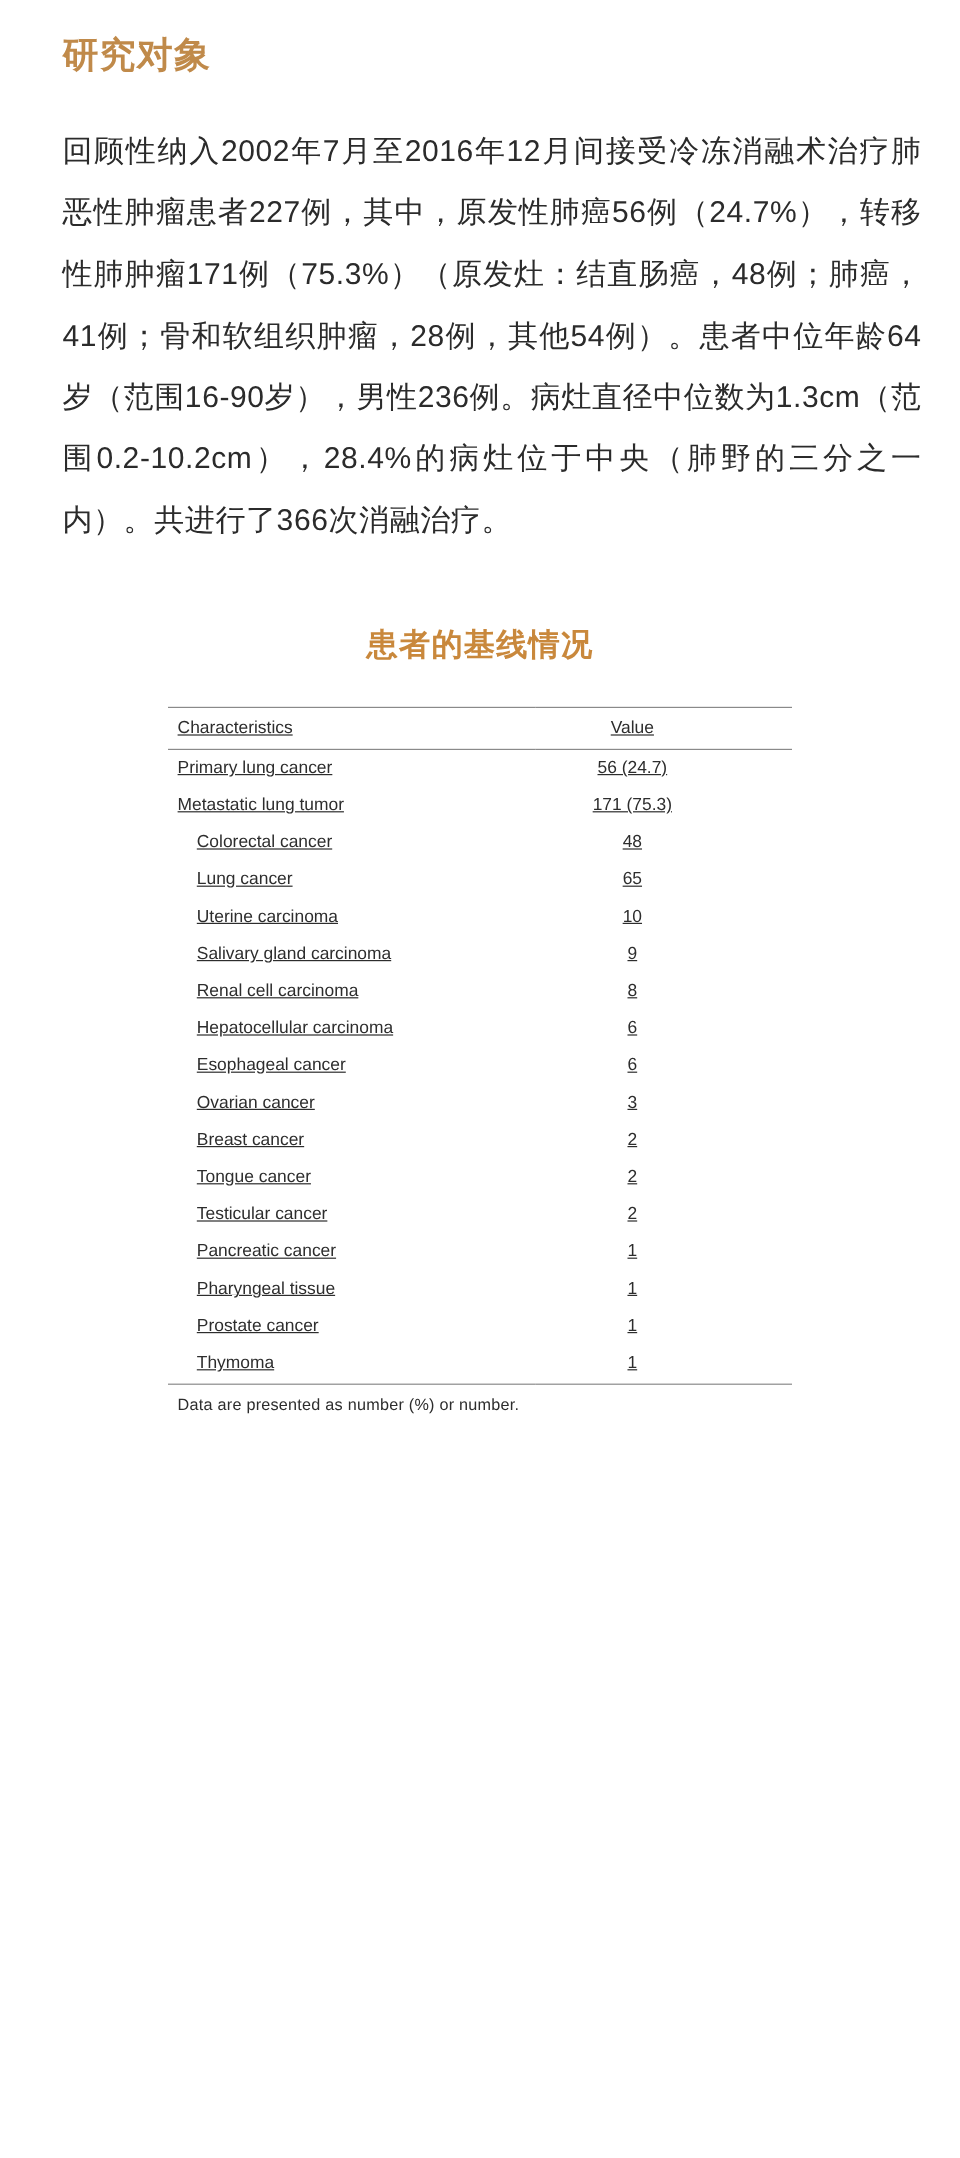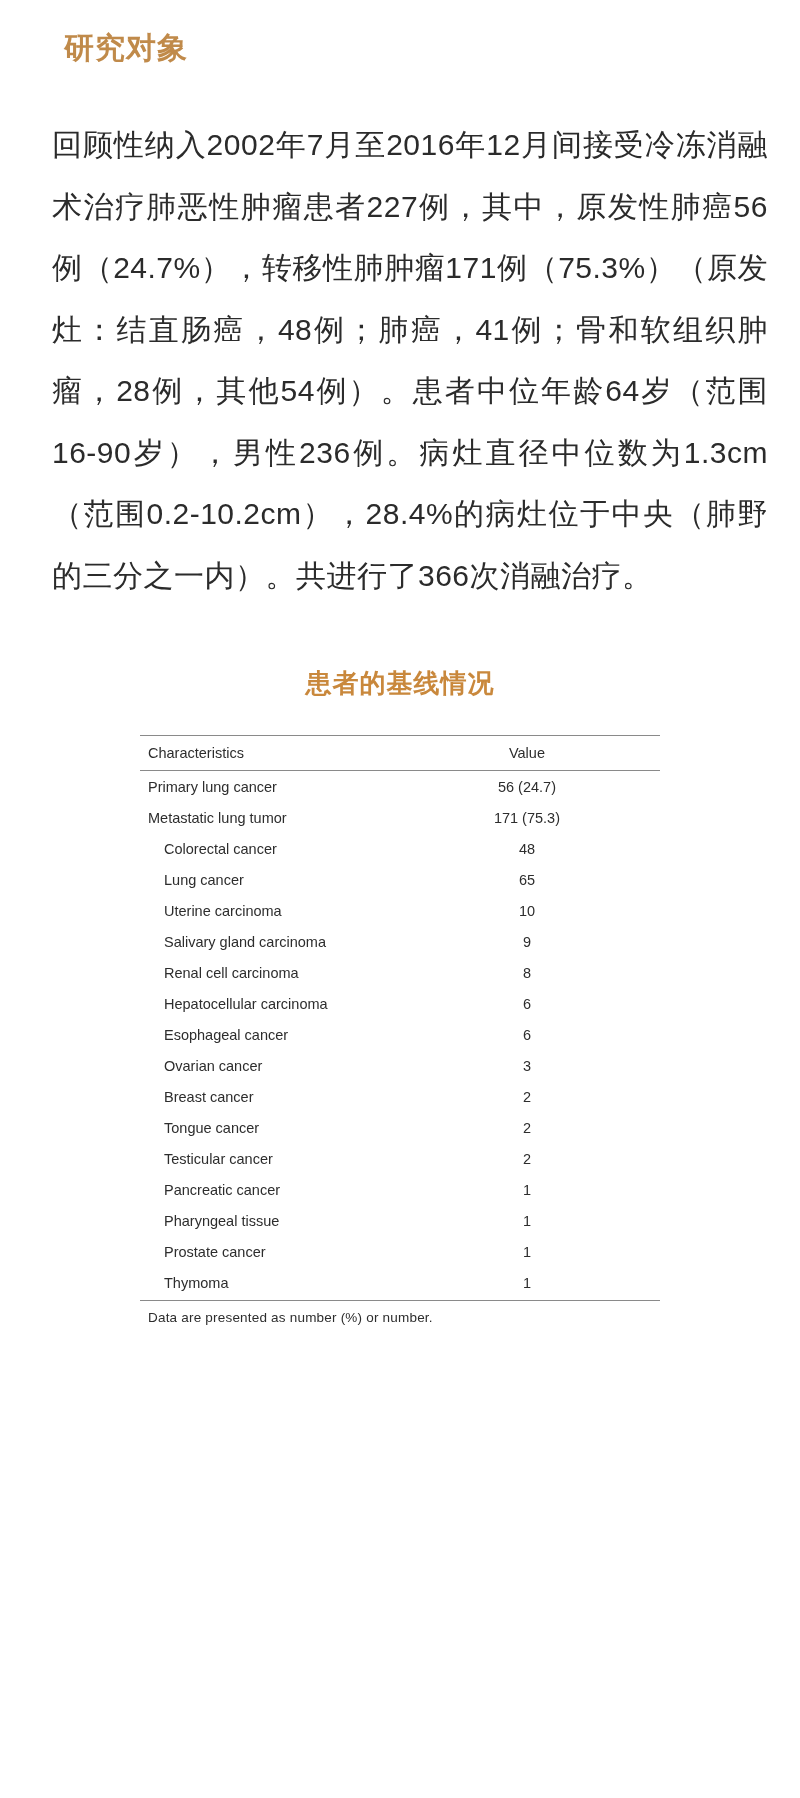--- a/index.html
+++ b/index.html
@@ -16,32 +16,32 @@
   }
   .page {
     width: 800px;
     min-height: 1798px;
     box-sizing: border-box;
     padding: 0;
     position: relative;
     background: #ffffff;
   }
   .section-heading {
-    margin: 12px;
-    padding: 18px 0 0 52px;
+    margin: 0;
+    padding: 29px 0 0 52px;
     font-size: 30px;
     font-weight: bold;
     color: #c08a4a;
     letter-spacing: 1px;
     line-height: 1.2;
   }
   .body-text {
     margin: 0;
     padding: 36px 32px 0 52px;
-    font-size: 30px;
+    font-size: 25px;
     line-height: 2.05;
     color: #2b2b2b;
     text-align: justify;
     text-justify: inter-ideograph;
     letter-spacing: 0.5px;
   }
   .table-title {
     margin: 0;
     padding: 60px 0 0 0;
     text-align: center;
@@ -65,20 +65,21 @@
   }
   .table-caption .tbl-label {
     font-weight: bold;
     letter-spacing: 0.5px;
   }
   table.data-table {
     width: 100%;
     border-collapse: collapse;
     font-size: 14.5px;
     color: #2d2d2d;
+    text-decoration: underline;
   }
   table.data-table thead th {
     font-weight: normal;
     text-align: left;
     padding: 9px 4px 9px 8px;
     border-top: 1px solid #8a8a8a;
     border-bottom: 1px solid #8a8a8a;
     font-size: 14.5px;
   }
   table.data-table thead th.value-col {

